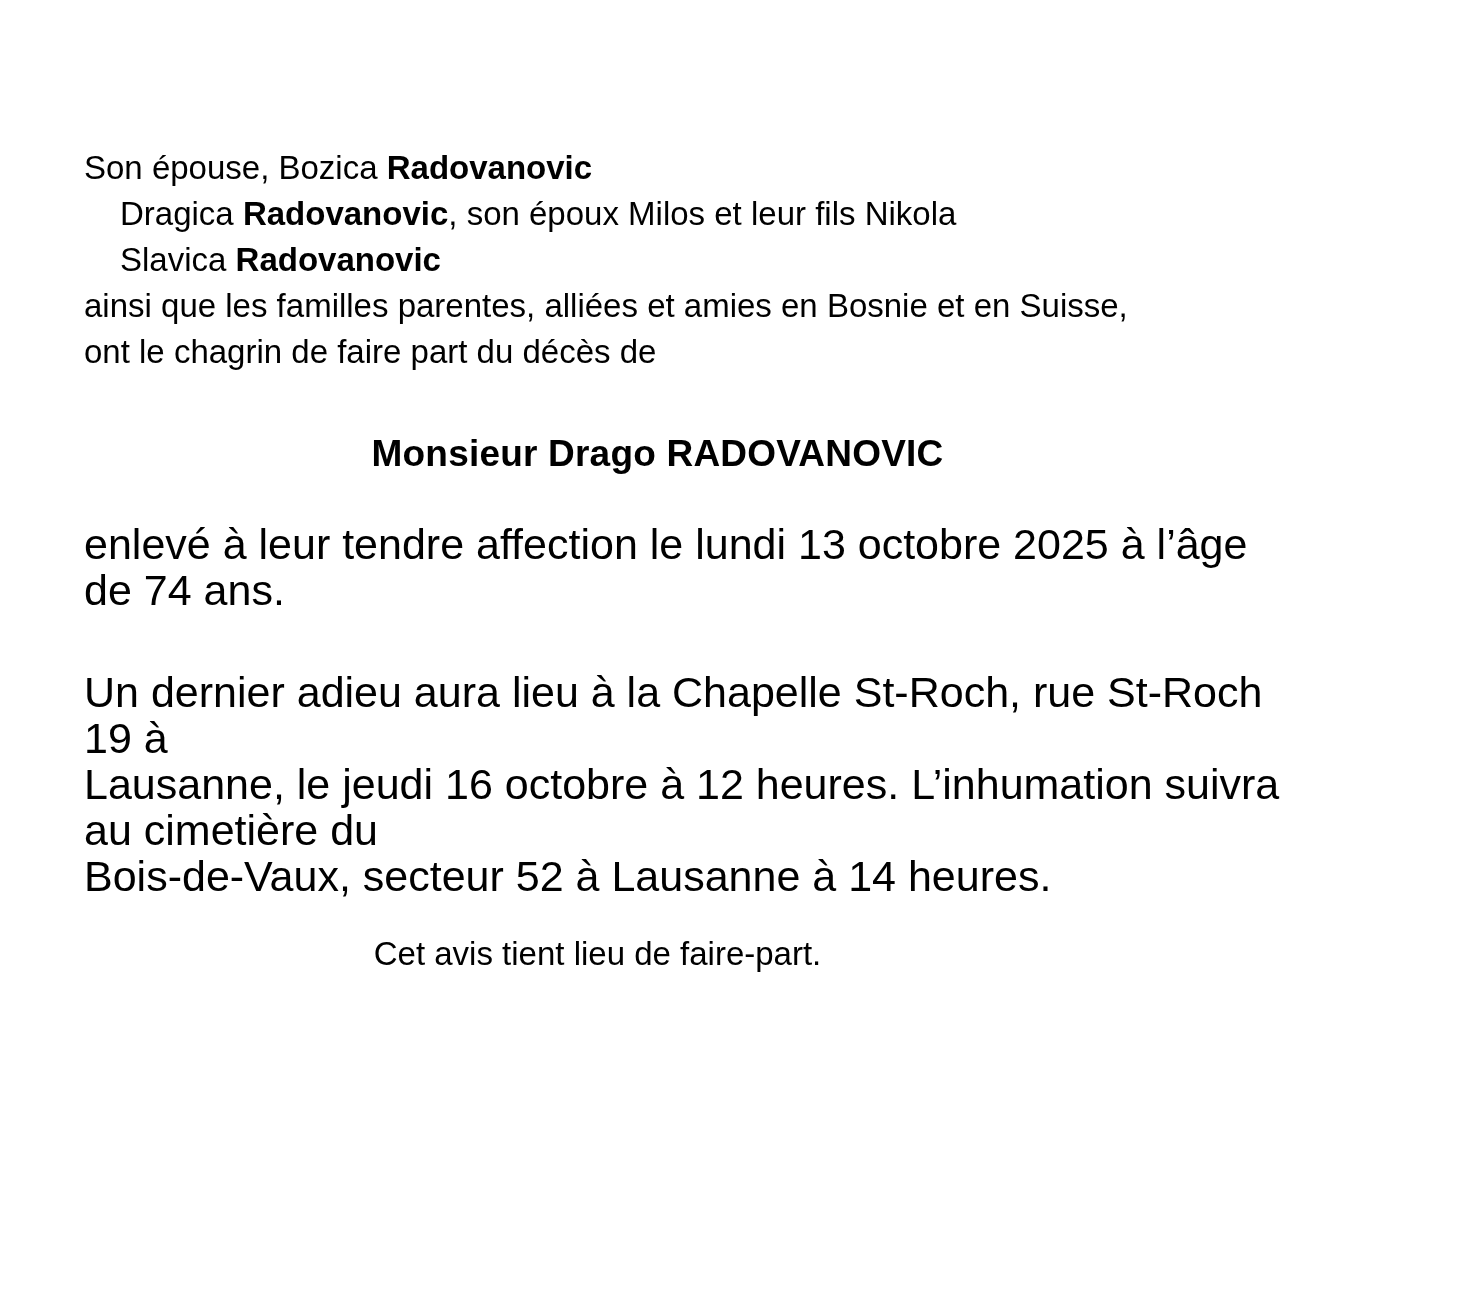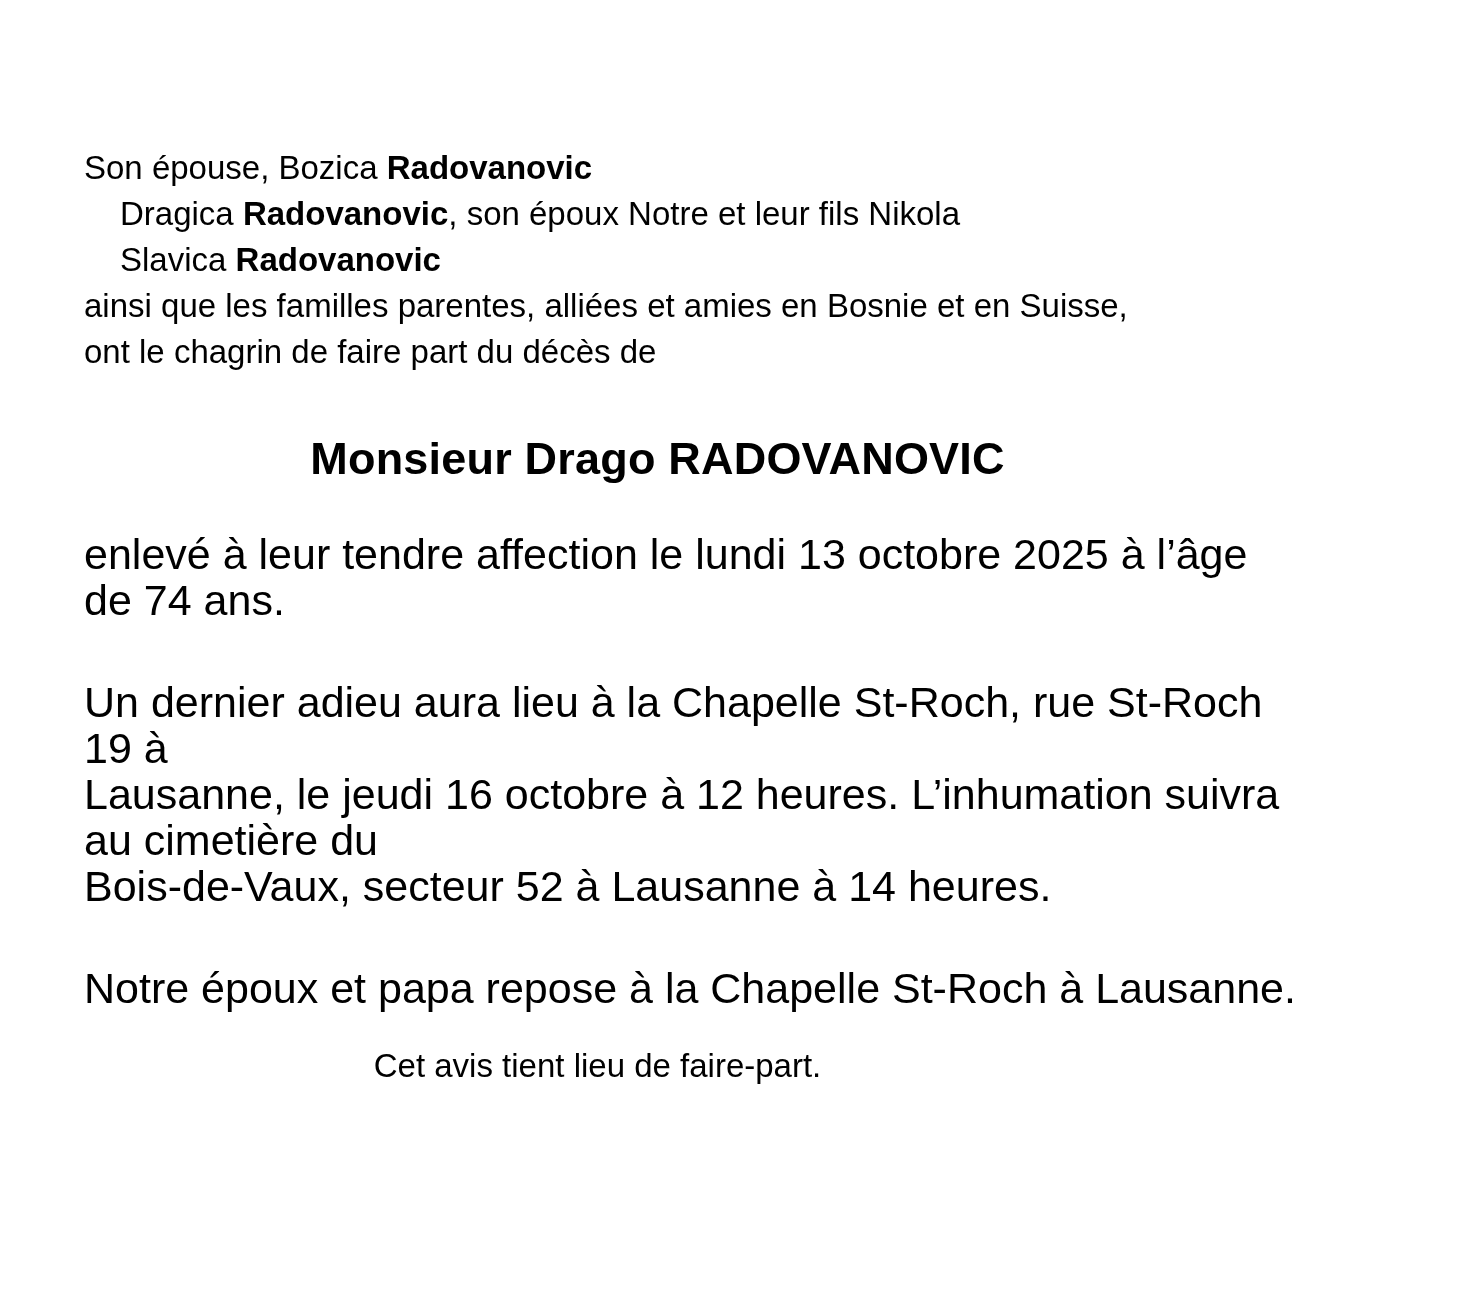--- a/index.html
+++ b/index.html
@@ -25,21 +25,21 @@
     line-height: 46px;
     white-space: pre;
   }
   .line.indent {
     padding-left: 36px;
   }
   .bold {
     font-weight: bold;
   }
   .deceased-name {
-    font-size: 45px;
+    font-size: 37px;
     font-weight: bold;
     text-align: center;
     margin-top: 58px;
     margin-bottom: 46px;
     padding-right: 70px;
     letter-spacing: 0.2px;
   }
   .para {
     font-size: 43px;
     line-height: 46px;
@@ -63,31 +63,30 @@
     white-space: pre-line;
   }
 </style>
 </head>
 <body>
 
 <div class="page">
 
   <div>
     <div class="line"><span>Son épouse, Bozica </span><span class="bold">Radovanovic</span><span></span></div>
-    <div class="line indent"><span>Dragica </span><span class="bold">Radovanovic</span><span>, son époux Notre et leur fils Nikola</span></div>
+    <div class="line indent"><span>Dragica </span><span class="bold">Radovanovic</span><span>, son époux Milos et leur fils Nikola</span></div>
     <div class="line indent"><span>Slavica </span><span class="bold">Radovanovic</span><span></span></div>
     <div class="line"><span>ainsi que les familles parentes, alliées et amies en Bosnie et en Suisse,</span><span class="bold"></span><span></span></div>
     <div class="line"><span>ont le chagrin de faire part du décès de</span><span class="bold"></span><span></span></div>
   </div>
 
   <div class="deceased-name">Monsieur Drago RADOVANOVIC</div>
 
   <div class="para tight">enlevé à leur tendre affection le lundi 13 octobre 2025 à l’âge de 74 ans.</div>
 
   <div class="para para-block nowrap-block">Un dernier adieu aura lieu à la Chapelle St-Roch, rue St-Roch 19 à
 Lausanne, le jeudi 16 octobre à 12 heures. L’inhumation suivra au cimetière du
 Bois-de-Vaux, secteur 52 à Lausanne à 14 heures.</div>
 
-  <div class="para para-block">Notre époux et papa repose à la Chapelle St-Roch à Lausanne.</div>
 
   <div class="closing">Cet avis tient lieu de faire-part.</div>
 
 </div>
 
 </body></html>

